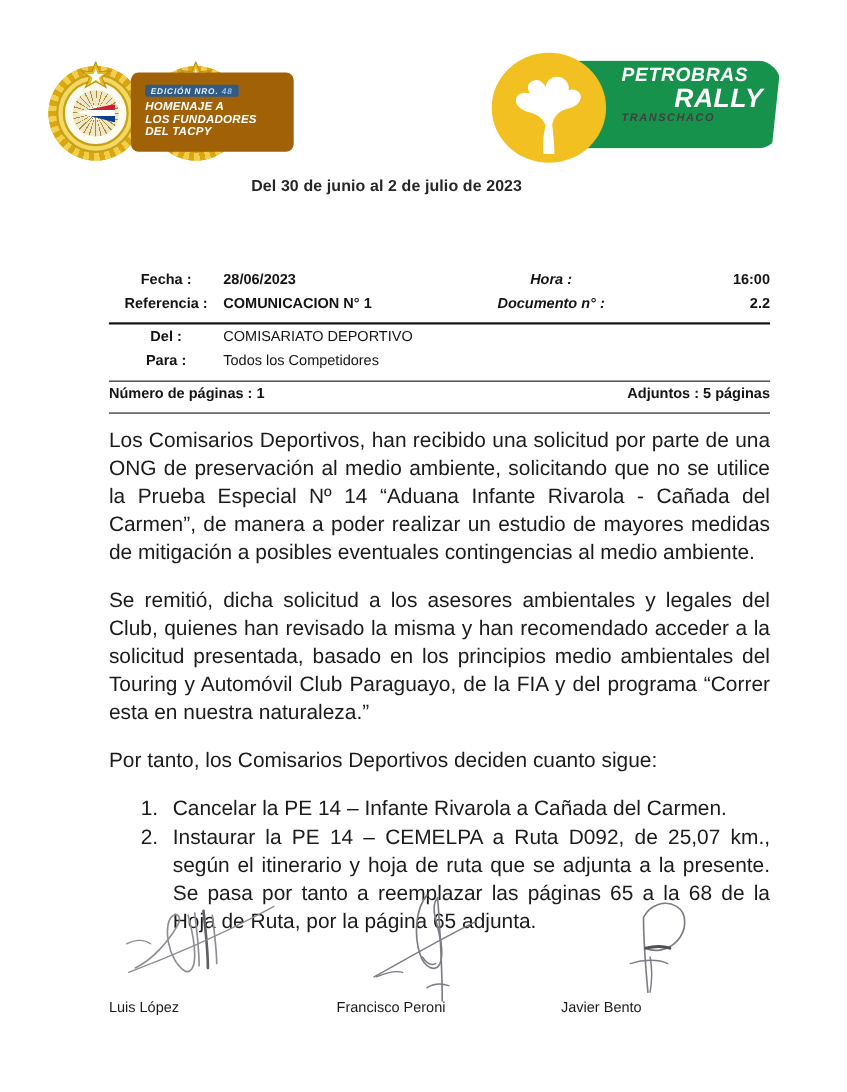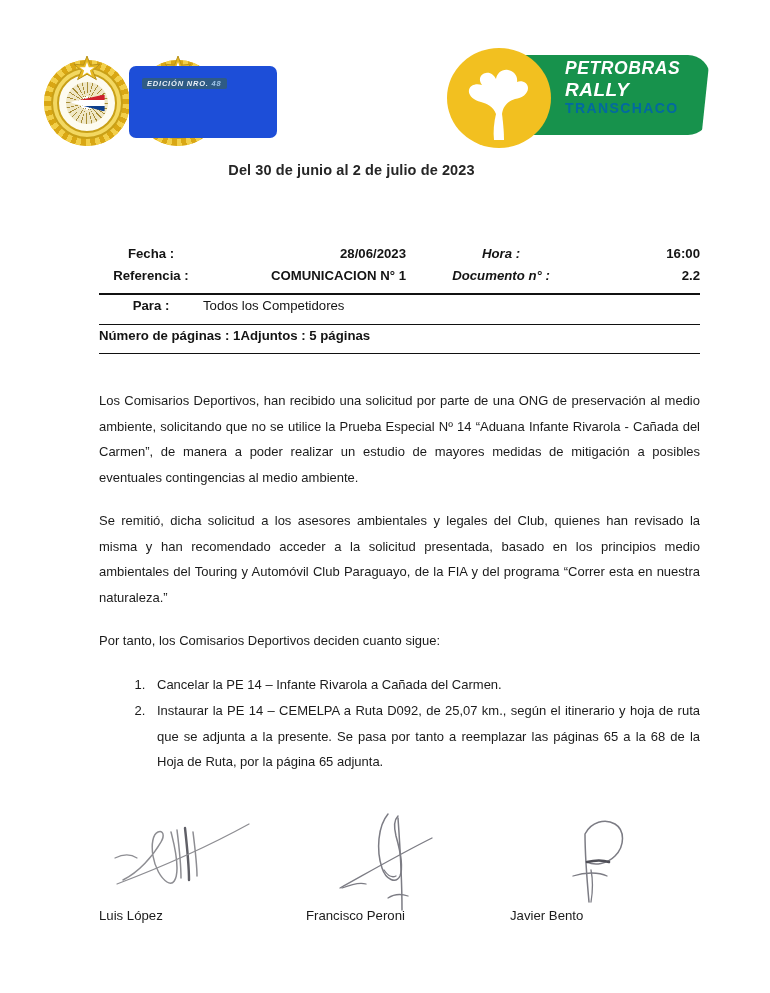--- a/index.html
+++ b/index.html
@@ -129,25 +129,25 @@
     width: 68%;
     height: 80%;
     background: #f5d32a;
     border-radius: 42% 58% 48% 52% / 38% 34% 66% 62%;
     transform: rotate(-8deg);
   }
 
   
   .edition-banner {
     position: absolute;
-    left: 85px;
+    left: 75px;
     top: 20px;
     width: 148px;
     height: 72px;
-    background: #1d4ed8;
+    background: #a16207;
     border-radius: 7px;
     color: #ffffff;
     padding: 6px 9px 0 13px;
     box-sizing: border-box;
   }
   .edition-top {
     display: inline-block;
     background: #2f5b85;
     border-radius: 2px;
     padding: 1px 5px;
@@ -210,31 +210,33 @@
     color: #ffffff;
   }
   .t-petrobras {
     font-size: 17.5px;
     font-weight: bold;
     font-style: italic;
     letter-spacing: 0.6px;
     line-height: 19px;
   }
   .t-rally {
-    font-size: 19px;
+    font-size: 24px;
     font-weight: bold;
     font-style: italic;
     letter-spacing: 0.5px;
     line-height: 28px;
     margin-top: -2px;
+    margin-left: 48px;
   }
   .t-transchaco {
-    font-size: 14px;
-    font-weight: bold;
-    color: #0369a1;
+    font-size: 10px;
+    font-weight: bold;
+    font-style: italic;
+    color: #404040;
     letter-spacing: 1.4px;
     line-height: 14px;
     margin-top: -3px;
   }
 
   .event-dates {
     position: absolute;
     left: 0;
     top: 162px;
     width: 703px;
@@ -258,52 +260,52 @@
     display: flex;
     align-items: baseline;
     height: 22px;
   }
   .m-label {
     font-weight: bold;
     white-space: nowrap;
     text-align: center;
   }
   .c1-label { width: 104px; }
-  .c1-value { width: 203px; font-weight: bold; text-align: right; }
+  .c1-value { width: 203px; font-weight: bold; }
   .c1-value-reg { width: 203px; font-weight: normal; }
   .c2-label { width: 190px; font-style: italic; }
   .c2-value {
     flex: 1;
     text-align: right;
     font-weight: bold;
   }
   .rule-thick {
     border-top: 2.6px solid #111111;
     margin: 3px 0 3px 0;
   }
   .rule-thin {
     border-top: 1.4px solid #111111;
     margin: 4px 0 3px 0;
   }
   .pages-row {
     display: flex;
-    justify-content: flex-start;
+    justify-content: space-between;
     font-weight: bold;
     font-size: 13.2px;
     height: 21px;
     align-items: baseline;
   }
 
   
   .body-copy {
     position: absolute;
     left: 99px;
     top: 388px;
     width: 601px;
-    font-size: 13px;
+    font-size: 19px;
     line-height: 25.5px;
     text-align: justify;
     color: #1b1b1b;
   }
   .body-copy p { margin: 0 0 18px 0; }
   .decision-head {
     margin: 0 0 8px 0;
     font-weight: normal;
   }
   ol.decisions {
@@ -378,20 +380,25 @@
         <svg class="star" viewBox="0 0 32 30">
           <path d="M16 0 L19.4 9.2 L29 8.2 L21.6 14.6 L25.4 23.6 L16 18.2 L6.6 23.6 L10.4 14.6 L3 8.2 L12.6 9.2 Z" fill="#e8b920" stroke="#b8921a" stroke-width="1"></path>
           <path d="M16 6 L17.8 11.2 L23.3 11.2 L18.9 14.5 L20.6 19.8 L16 16.5 L11.4 19.8 L13.1 14.5 L8.7 11.2 L14.2 11.2 Z" fill="#ffffff"></path>
         </svg>
       </div>
 
       <div class="edition-banner">
         <div class="edition-top">
           <span>EDICIÓN NRO.</span>
           <span class="num">48</span>
+        </div>
+        <div class="edition-lines">
+          <div>HOMENAJE A</div>
+          <div>LOS FUNDADORES</div>
+          <div>DEL TACPY</div>
         </div>
       </div>
     </div>
 
     <div class="rally-logo">
       <div class="rally-green"></div>
       <div class="rally-yellow"></div>
       <svg class="tree" viewBox="0 0 72 78">
         <path d="M34 78 L33 52 C30 44 24 42 18 40 C10 38 5 33 6 28 C7 23 13 21 19 23
                  C15 18 17 12 23 11 C27 10 31 13 33 17 C34 11 39 7 45 8 C51 9 55 14 54 20
@@ -418,20 +425,24 @@
     <div class="meta-row">
       <div class="m-label c1-label">Referencia :</div>
       <div class="c1-value">COMUNICACION N° 1</div>
       <div class="m-label c2-label">Documento n° :</div>
       <div class="c2-value">2.2</div>
     </div>
 
     <div class="rule-thick"></div>
 
     <div class="meta-row">
+      <div class="m-label c1-label">Del :</div>
+      <div class="c1-value-reg">COMISARIATO DEPORTIVO</div>
+    </div>
+    <div class="meta-row">
       <div class="m-label c1-label">Para :</div>
       <div class="c1-value-reg">Todos los Competidores</div>
     </div>
 
     <div class="rule-thin"></div>
 
     <div class="pages-row">
       <div>Número de páginas : 1</div>
       <div>Adjuntos : 5 páginas</div>
     </div>

